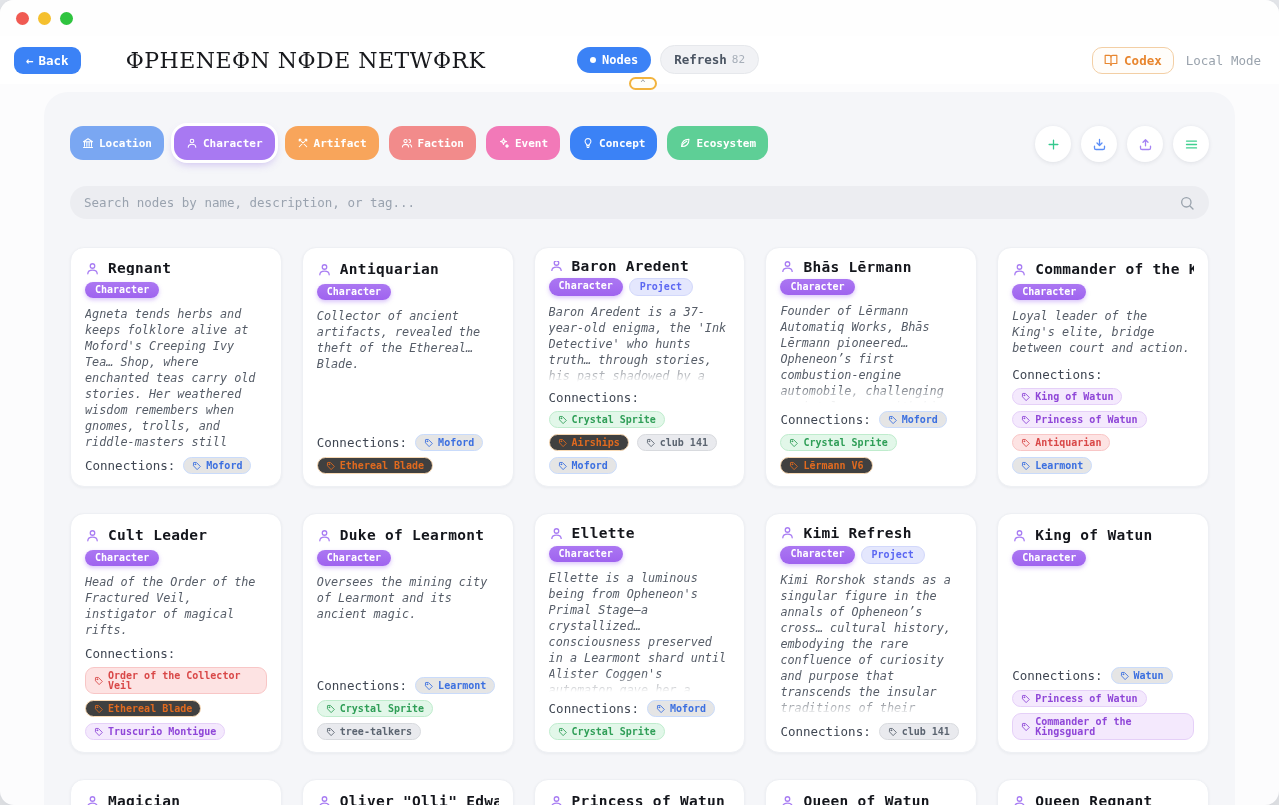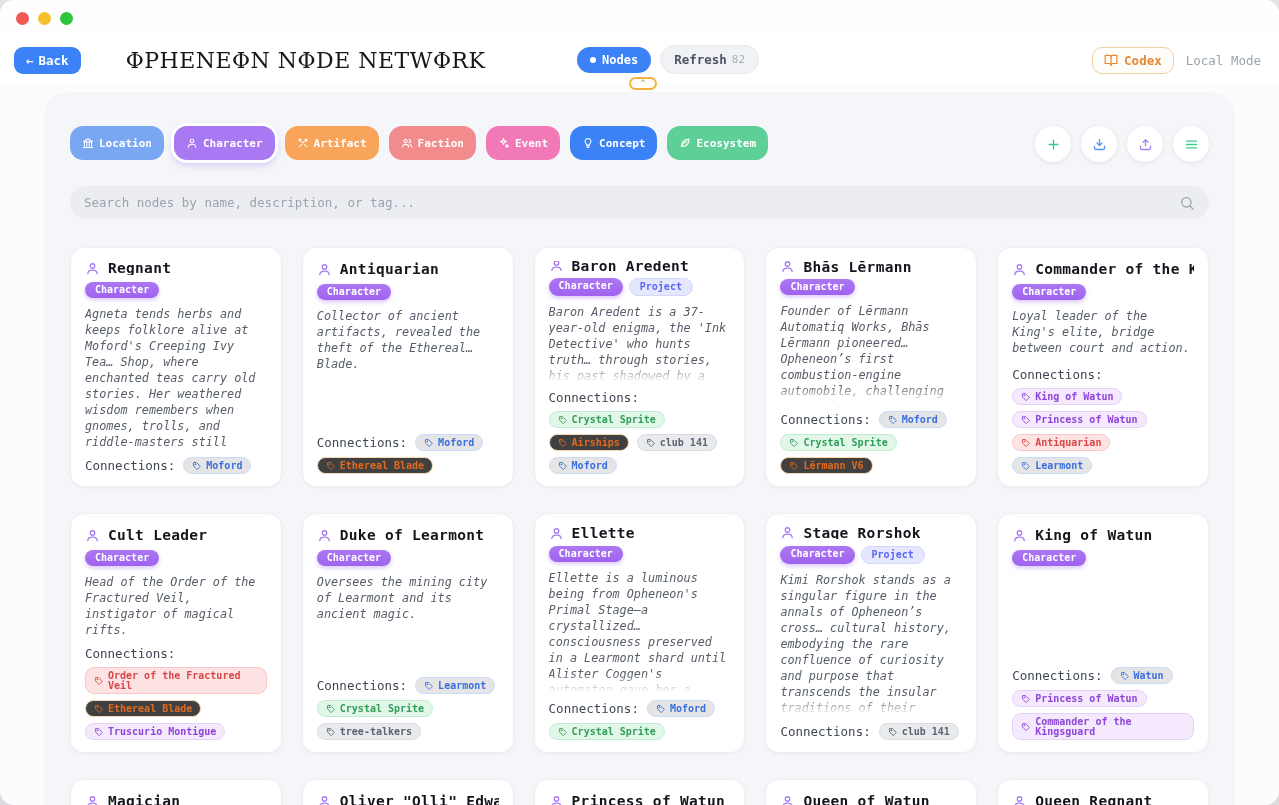--- a/index.html
+++ b/index.html
@@ -449,21 +449,21 @@
           <div class="desc">Head of the Order of the Fractured Veil, instigator of magical rifts.</div>
           <div class="connections">
             <span class="conn-label">Connections:</span>
             <span class="tag tag-red">
               <span class="icn">
                 <svg width="10" height="10" viewBox="0 0 24 24" fill="none" stroke="currentColor" stroke-width="2.1" stroke-linecap="round" stroke-linejoin="round">
                   <path d="M3.5 10.5V4.5a1 1 0 0 1 1-1h6l9.5 9.5-7 7z"></path>
                   <circle cx="7.8" cy="7.8" r="1.1"></circle>
                 </svg>
               </span>
-              <span>Order of the Fractured Veil</span>
+              <span>Order of the Collector Veil</span>
             </span>
             <span class="tag tag-orange">
               <span class="icn">
                 <svg width="10" height="10" viewBox="0 0 24 24" fill="none" stroke="currentColor" stroke-width="2.1" stroke-linecap="round" stroke-linejoin="round">
                   <path d="M3.5 10.5V4.5a1 1 0 0 1 1-1h6l9.5 9.5-7 7z"></path>
                   <circle cx="7.8" cy="7.8" r="1.1"></circle>
                 </svg>
               </span>
               <span>Ethereal Blade</span>
             </span>
@@ -560,21 +560,21 @@
           </div>
         </article>
         <article class="card">
           <div class="card-title">
             <span class="icn">
               <svg width="15" height="15" viewBox="0 0 24 24" fill="none" stroke="currentColor" stroke-width="2.1" stroke-linecap="round" stroke-linejoin="round">
                 <circle cx="12" cy="8" r="3.6"></circle>
                 <path d="M4.5 20.5c0-4 3.4-6 7.5-6s7.5 2 7.5 6"></path>
               </svg>
             </span>
-            <span>Stage Rorshok</span>
+            <span>Kimi Refresh</span>
           </div>
           <div class="badges">
             <span class="badge badge-character">Character</span>
             <span class="badge badge-project">Project</span>
           </div>
           <div class="desc faded">Kimi Rorshok stands as a singular figure in the annals of Opheneon’s cross… cultural history, embodying the rare confluence of curiosity and purpose that transcends the insular traditions of their homeland. Born in Watun–a society historically averse</div>
           <div class="connections">
             <span class="conn-label">Connections:</span>
             <span class="tag tag-gray">
               <span class="icn">

